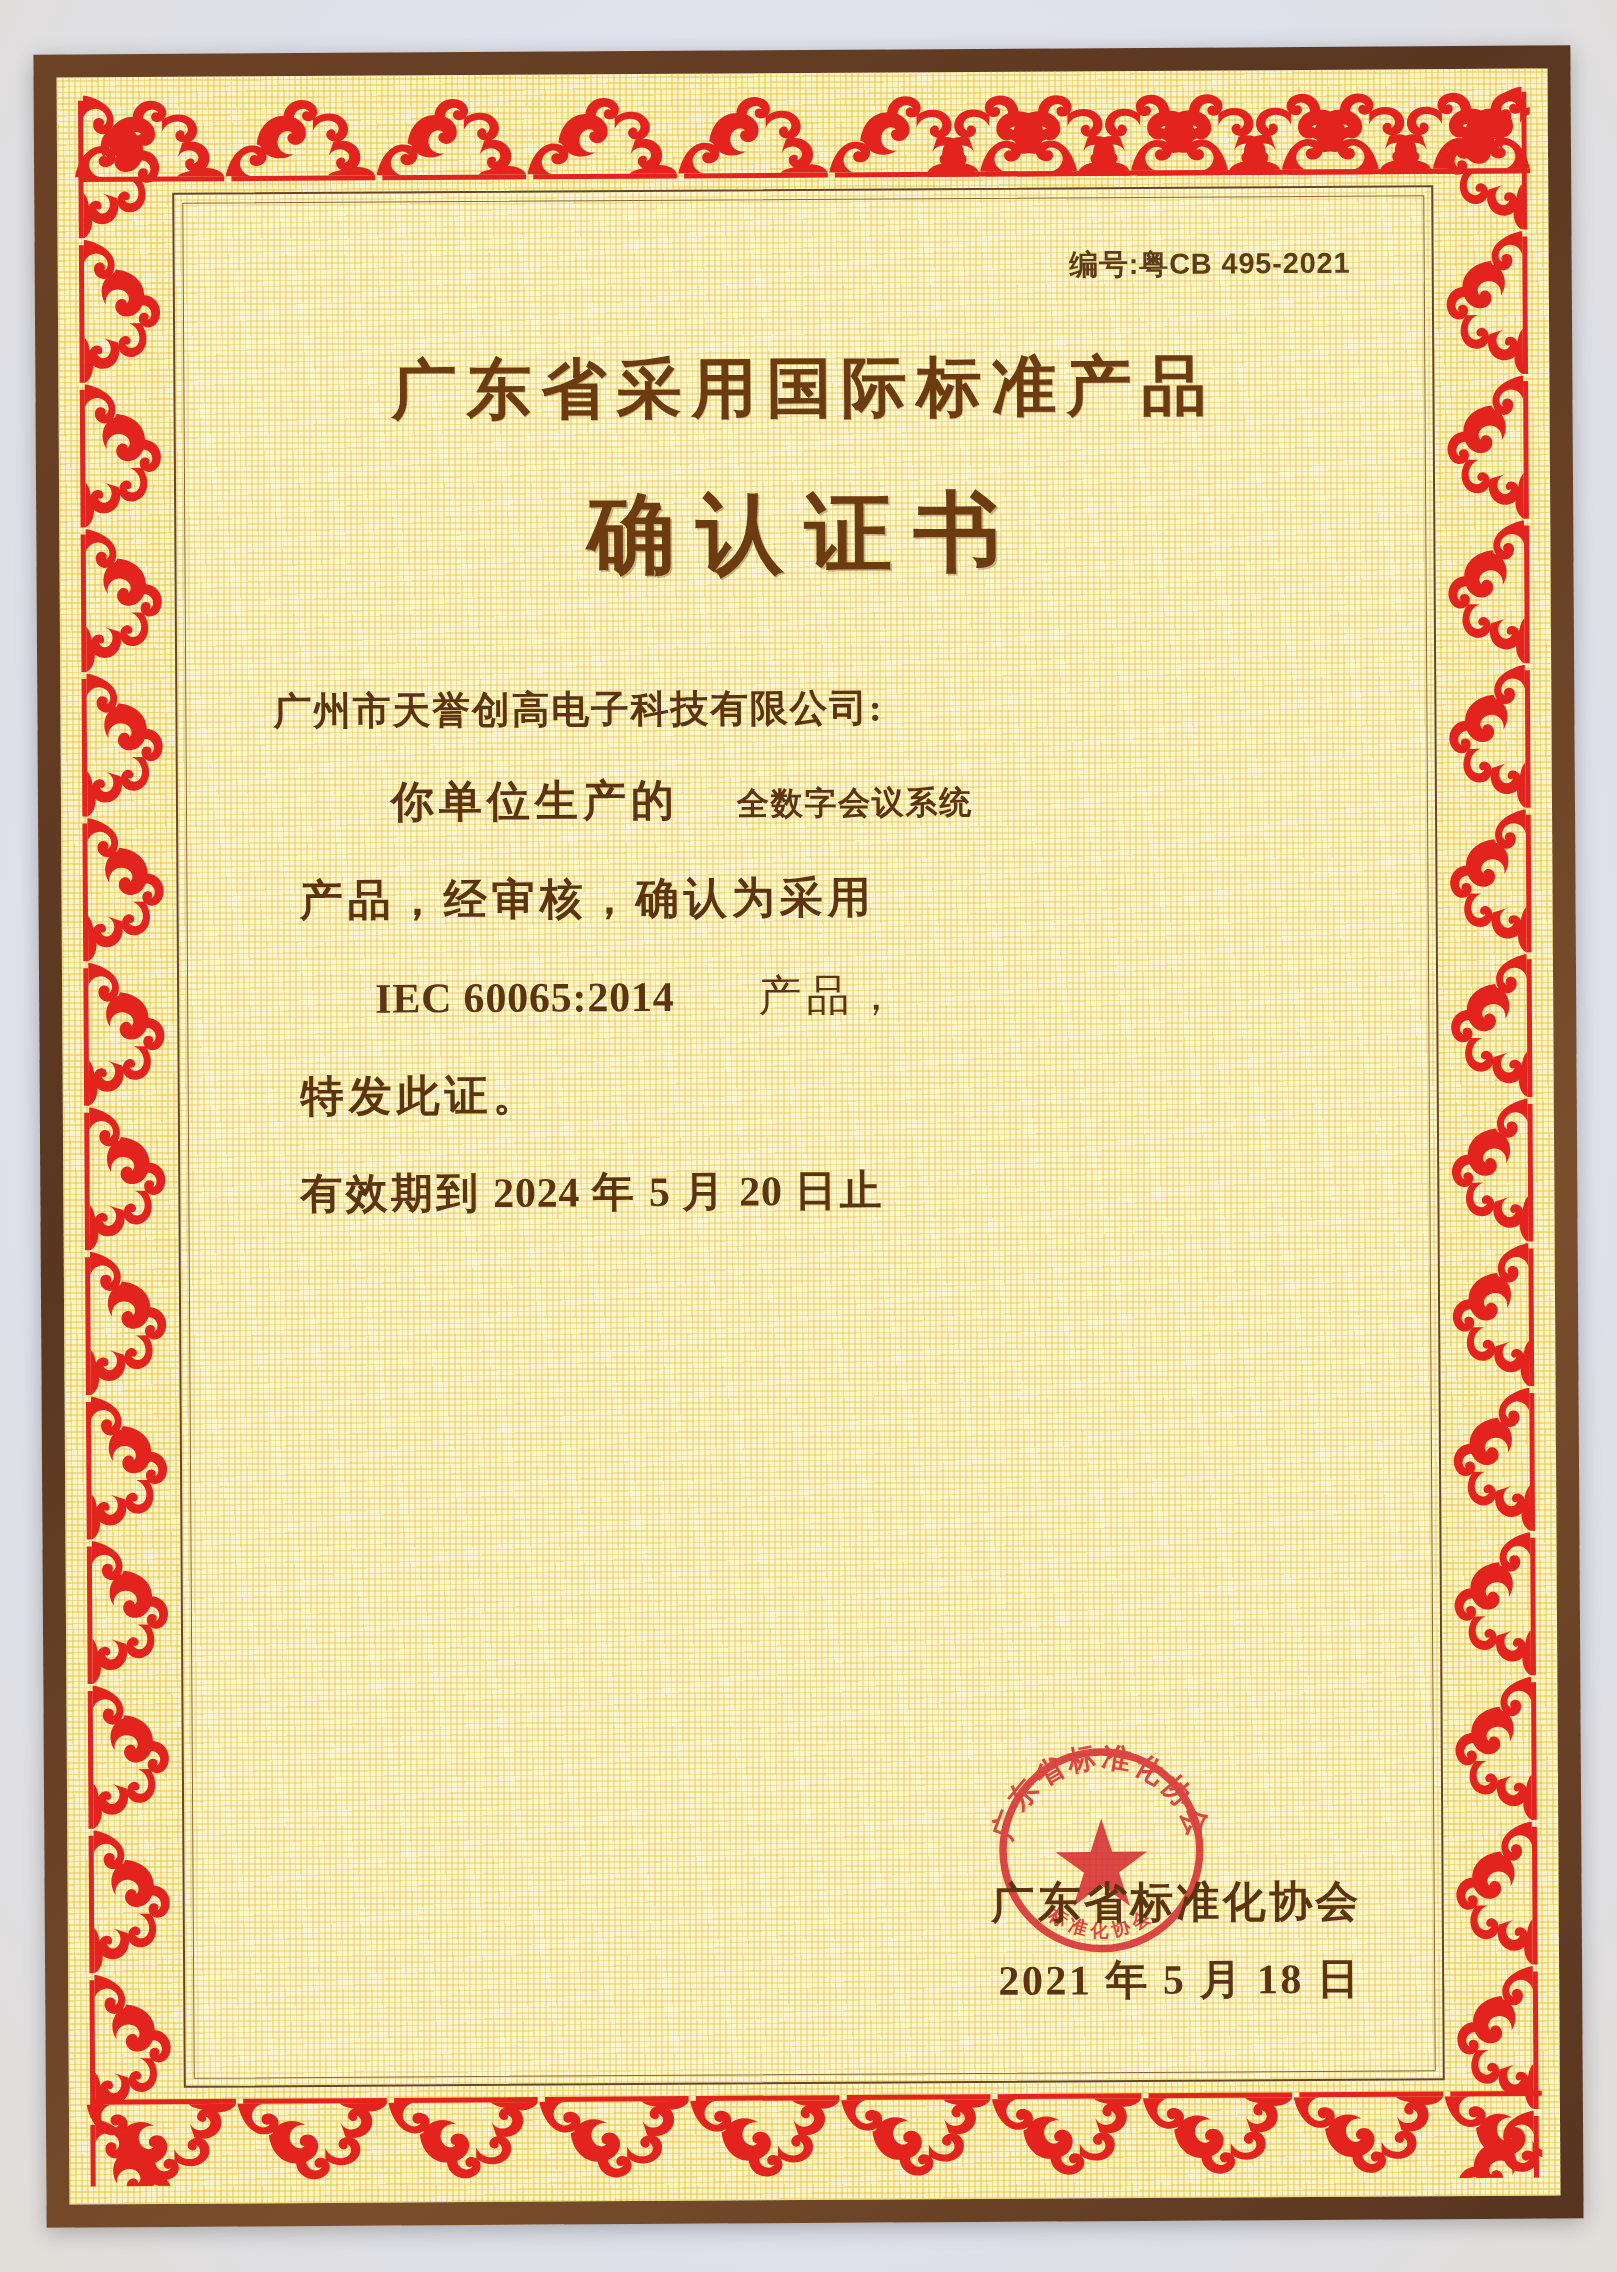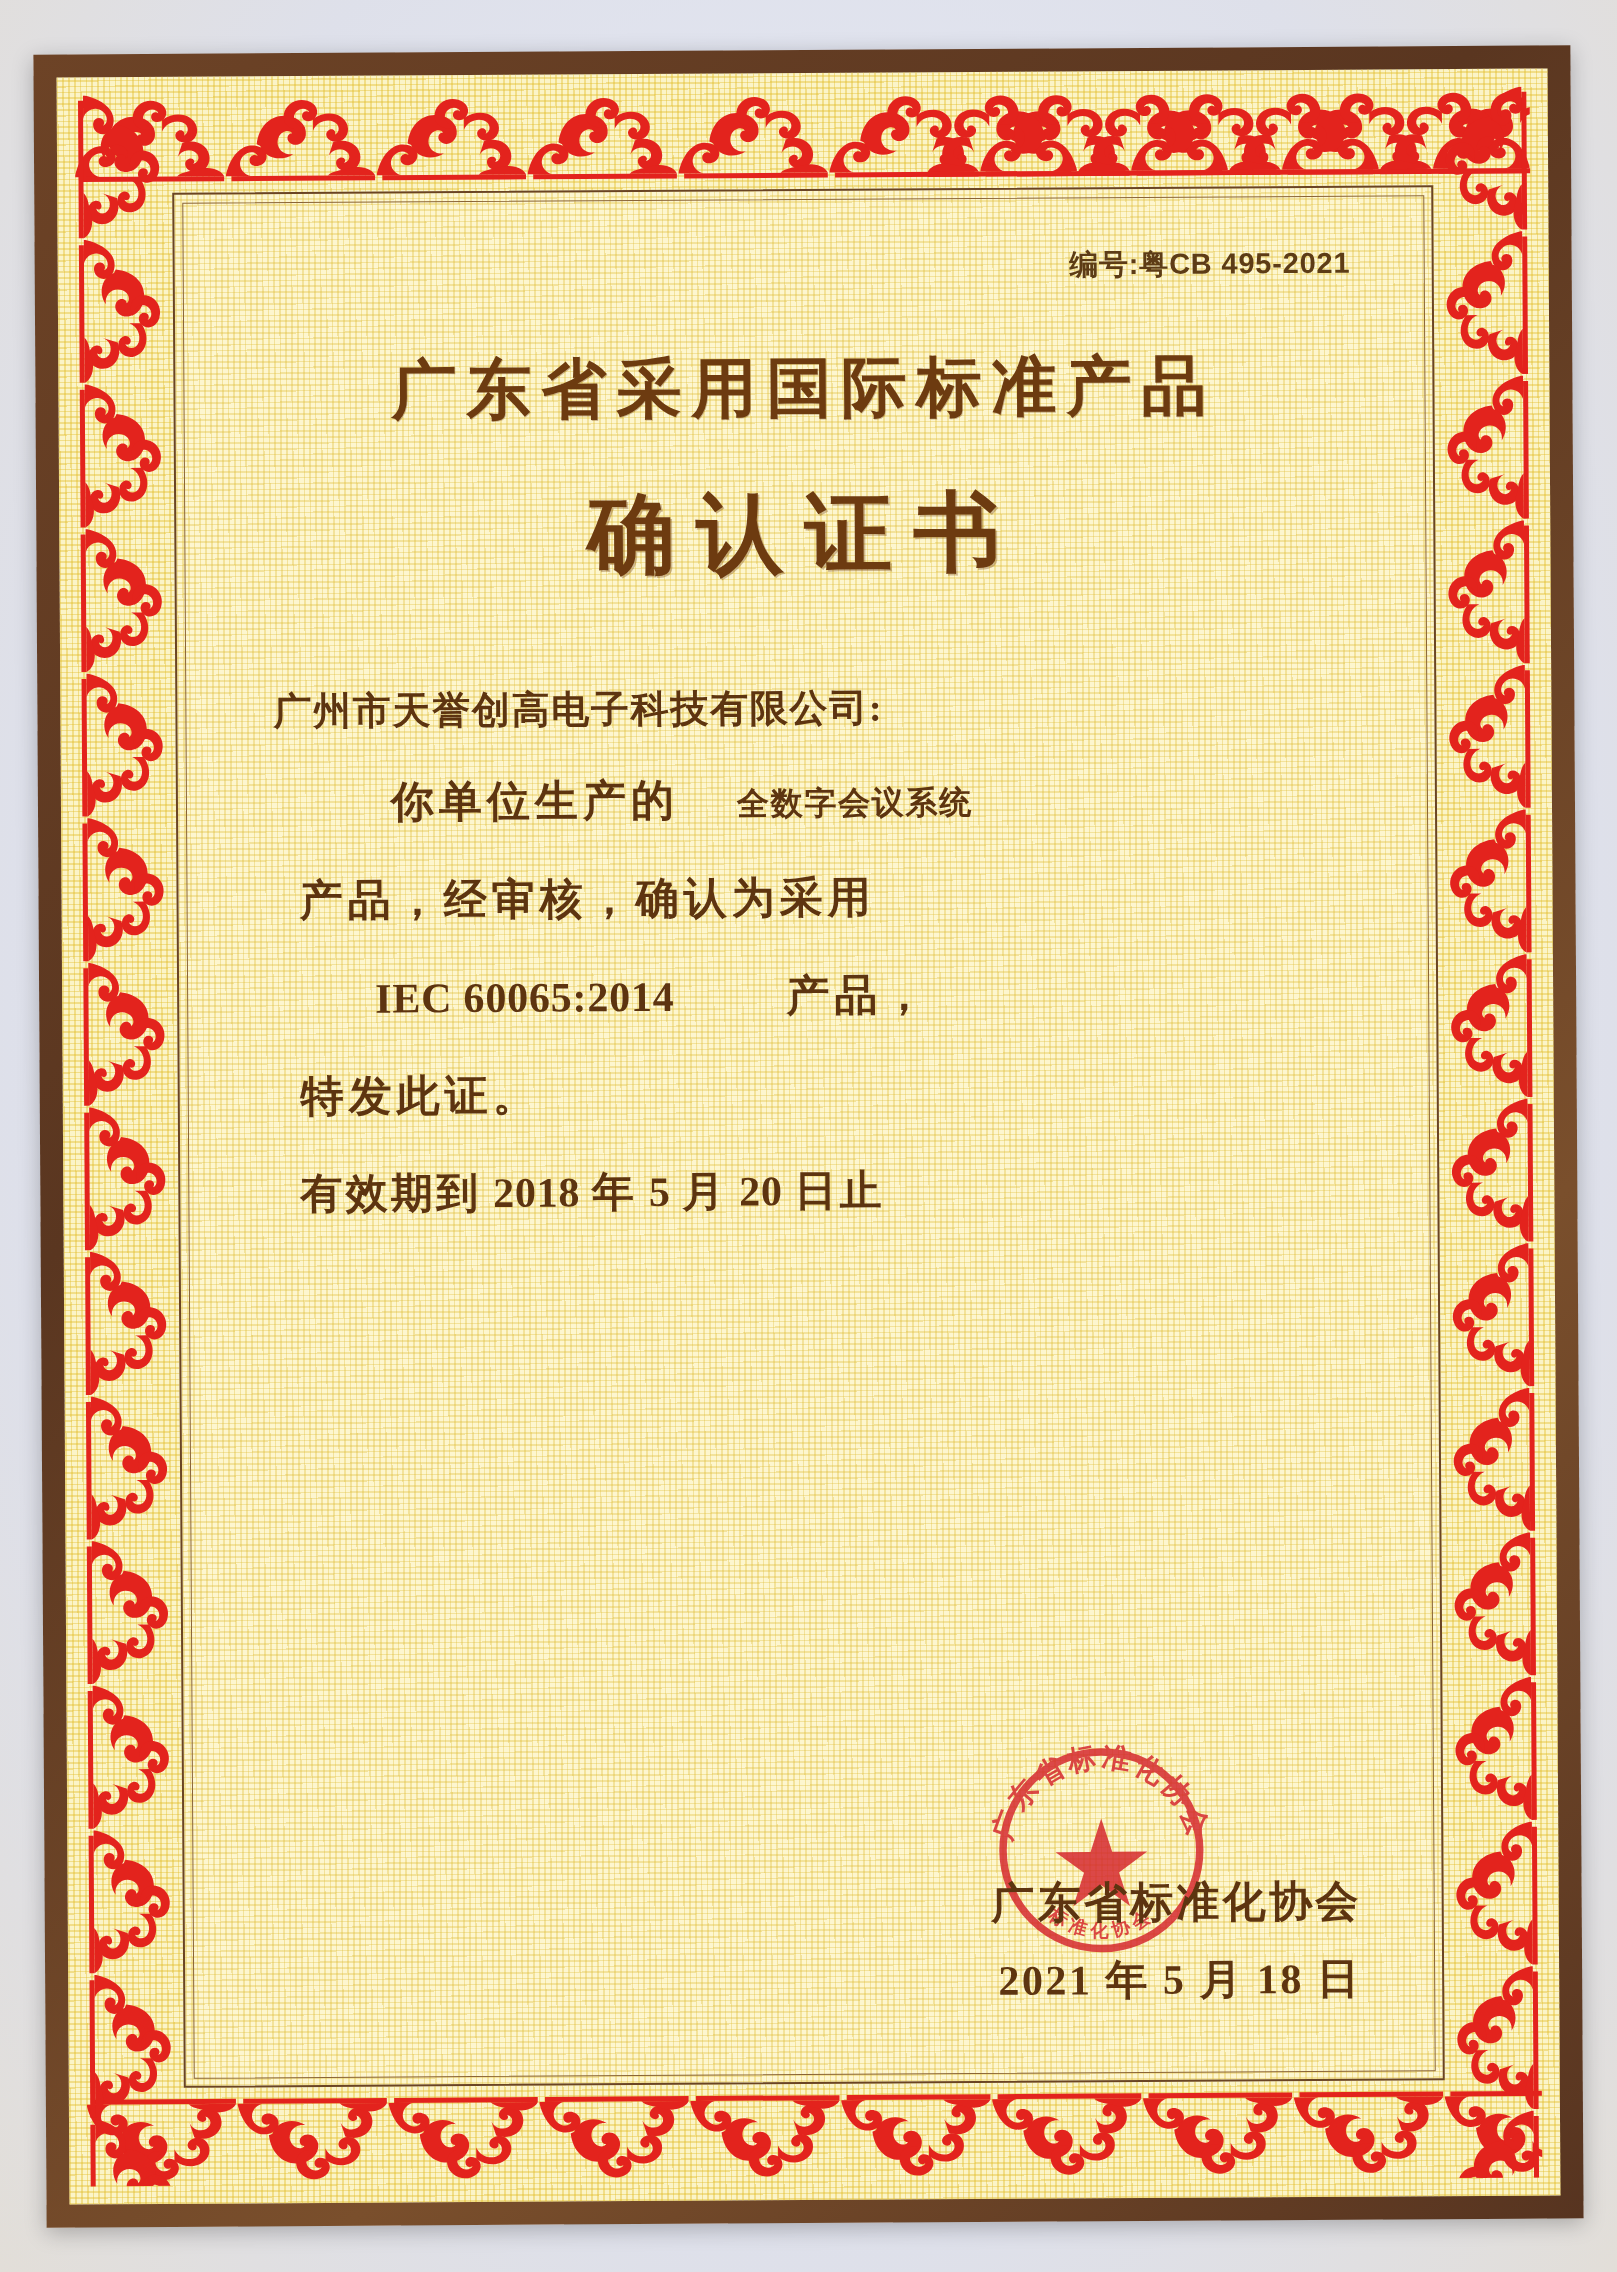--- a/index.html
+++ b/index.html
@@ -173,24 +173,24 @@
   }
 
   .fill-std {
     font-size: 42px;
     letter-spacing: 0.8px;
     font-weight: bold;
     font-family: "Liberation Serif", serif;
   }
 
   .tail {
-    margin-left: 112px;
+    margin-left: 84px;
     font-size: 43px;
     letter-spacing: 5px;
-    font-weight: bold;
+    font-weight: normal;
   }
 
   .validity {
     margin-top: 11.6px;
     padding-left: 57px;
     font-size: 42px;
     font-weight: bold;
     letter-spacing: 3.3px;
     color: #5d3410;
     display: flex;
@@ -382,21 +382,21 @@
               <span class="fill-std">IEC 60065:2014</span>
               <span class="tail">产品，</span>
             </div>
 
             <div class="line line-indent-4">
               <span>特发此证。</span>
             </div>
 
             <div class="validity">
               <span>有效期到</span>
-              <span class="num">2018</span>
+              <span class="num">2024</span>
               <span>年</span>
               <span class="num">5</span>
               <span>月</span>
               <span class="num">20</span>
               <span>日止</span>
             </div>
           </div>
 
           <div class="seal">
             <svg viewBox="0 0 300 300" xmlns="http://www.w3.org/2000/svg">

